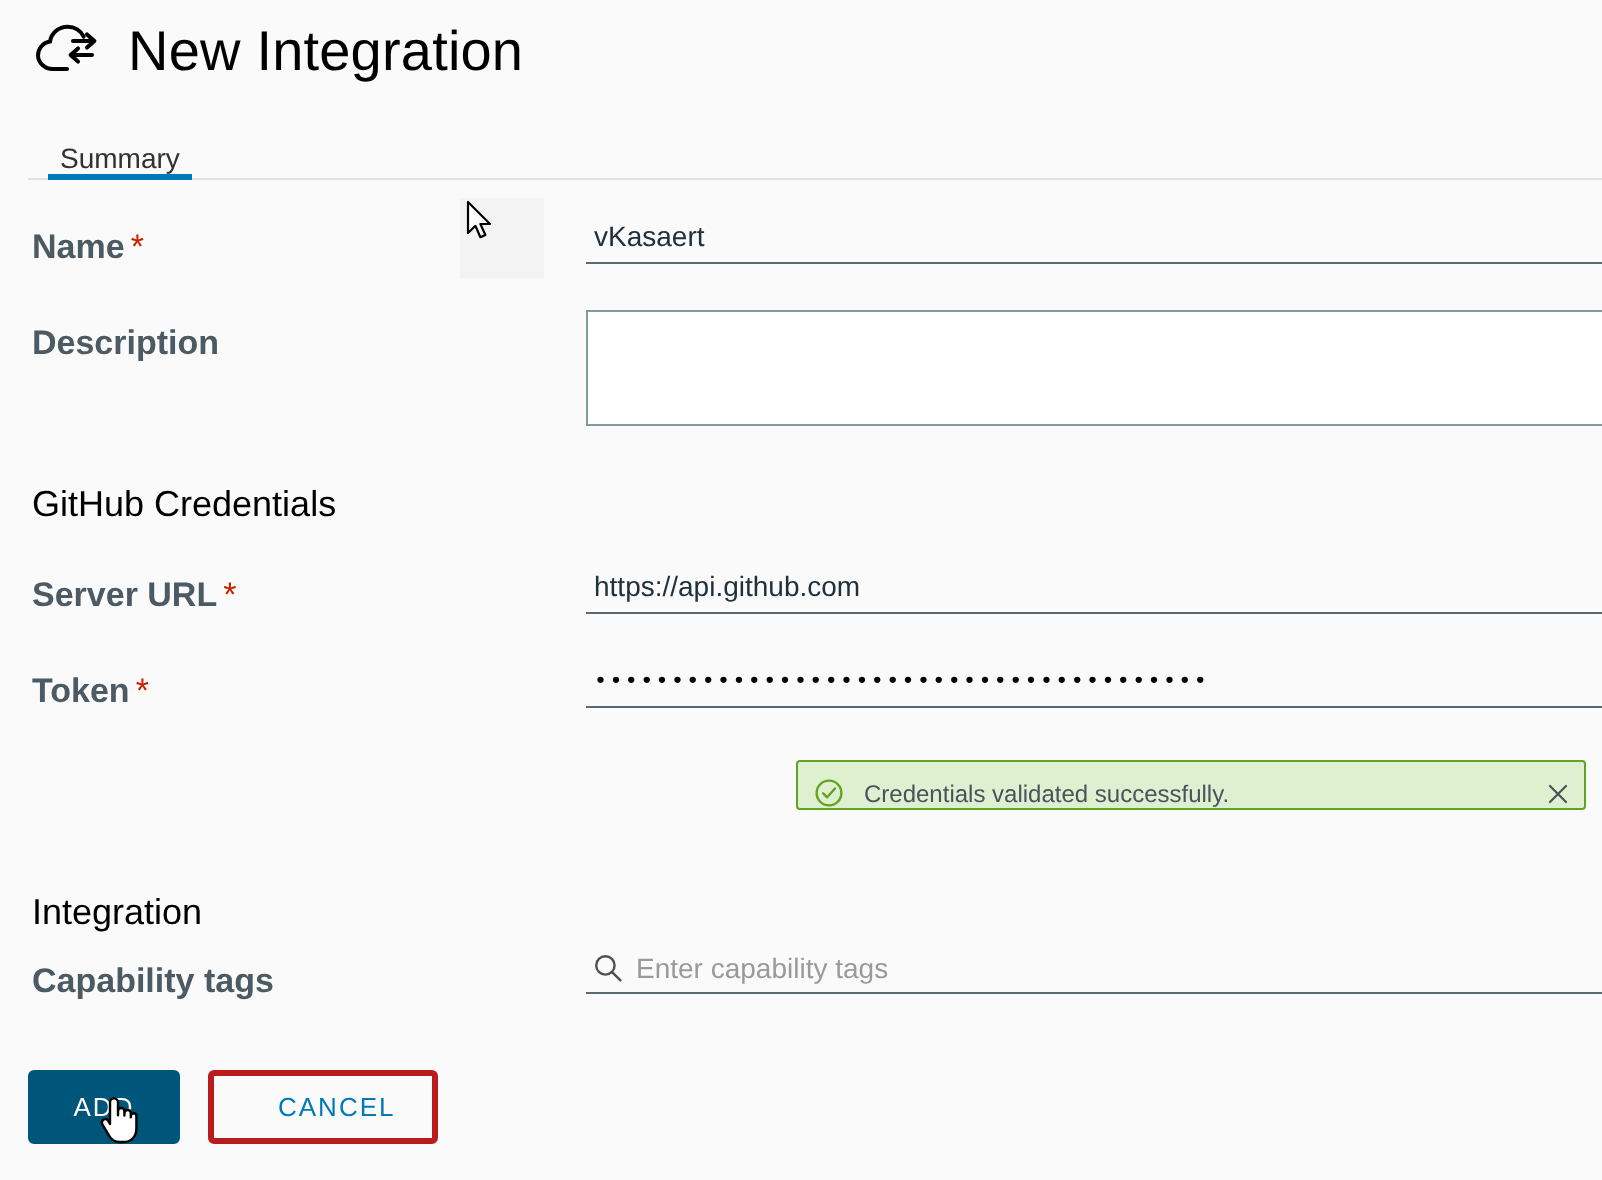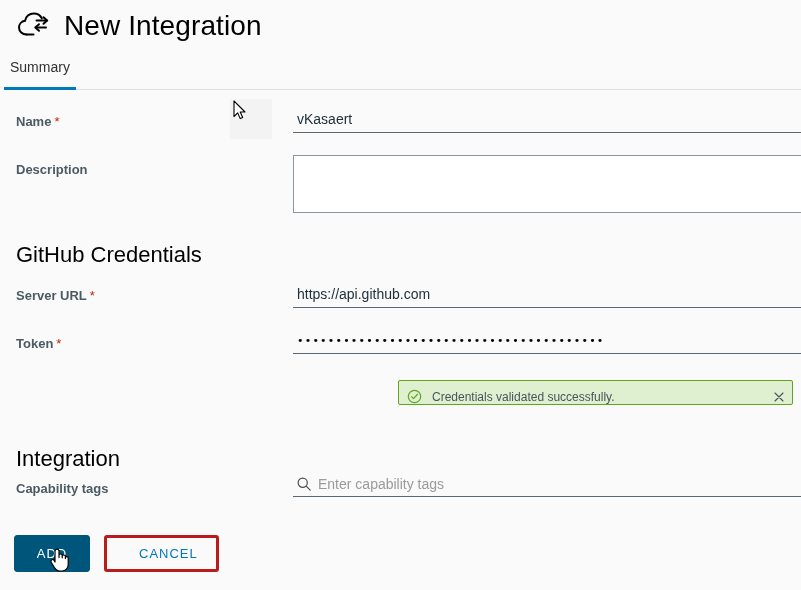--- a/index.html
+++ b/index.html
@@ -59,40 +59,40 @@
   .tabs-rule {
     position: absolute;
     left: 14px;
     right: 0;
     bottom: 0;
     height: 1px;
     background: #e0e0e0;
   }
   .tab {
     position: absolute;
-    left: 4px;
+    left: 24px;
     bottom: 0;
-    padding: 0 6px 12px 6px;
+    padding: 0 6px 0 6px;
     font-size: 14px;
     color: #313131;
     line-height: 16px;
     background: transparent;
     border: 0;
     cursor: pointer;
   }
   .tab.active {
     border-bottom: 3px solid #0079b8;
     color: #313131;
   }
 
   
   .form-label {
     position: absolute;
     left: 16px;
-    font-size: 13px;
+    font-size: 17px;
     font-weight: bold;
     color: #4c5a63;
     white-space: nowrap;
   }
   .req {
     color: #c92100;
     font-weight: normal;
     margin-left: 3px;
   }
   .field {
@@ -164,21 +164,21 @@
     color: #21313c;
     outline: none;
     padding: 0;
   }
   .search-input::placeholder { color: #9a9a9a; }
 
   
   .section-title {
     position: absolute;
     left: 16px;
-    font-size: 22px;
+    font-size: 18px;
     font-weight: 200;
     color: #000000;
     white-space: nowrap;
   }
 
   
   .validate-btn {
     position: absolute;
     left: 293px;
     top: 380px;

